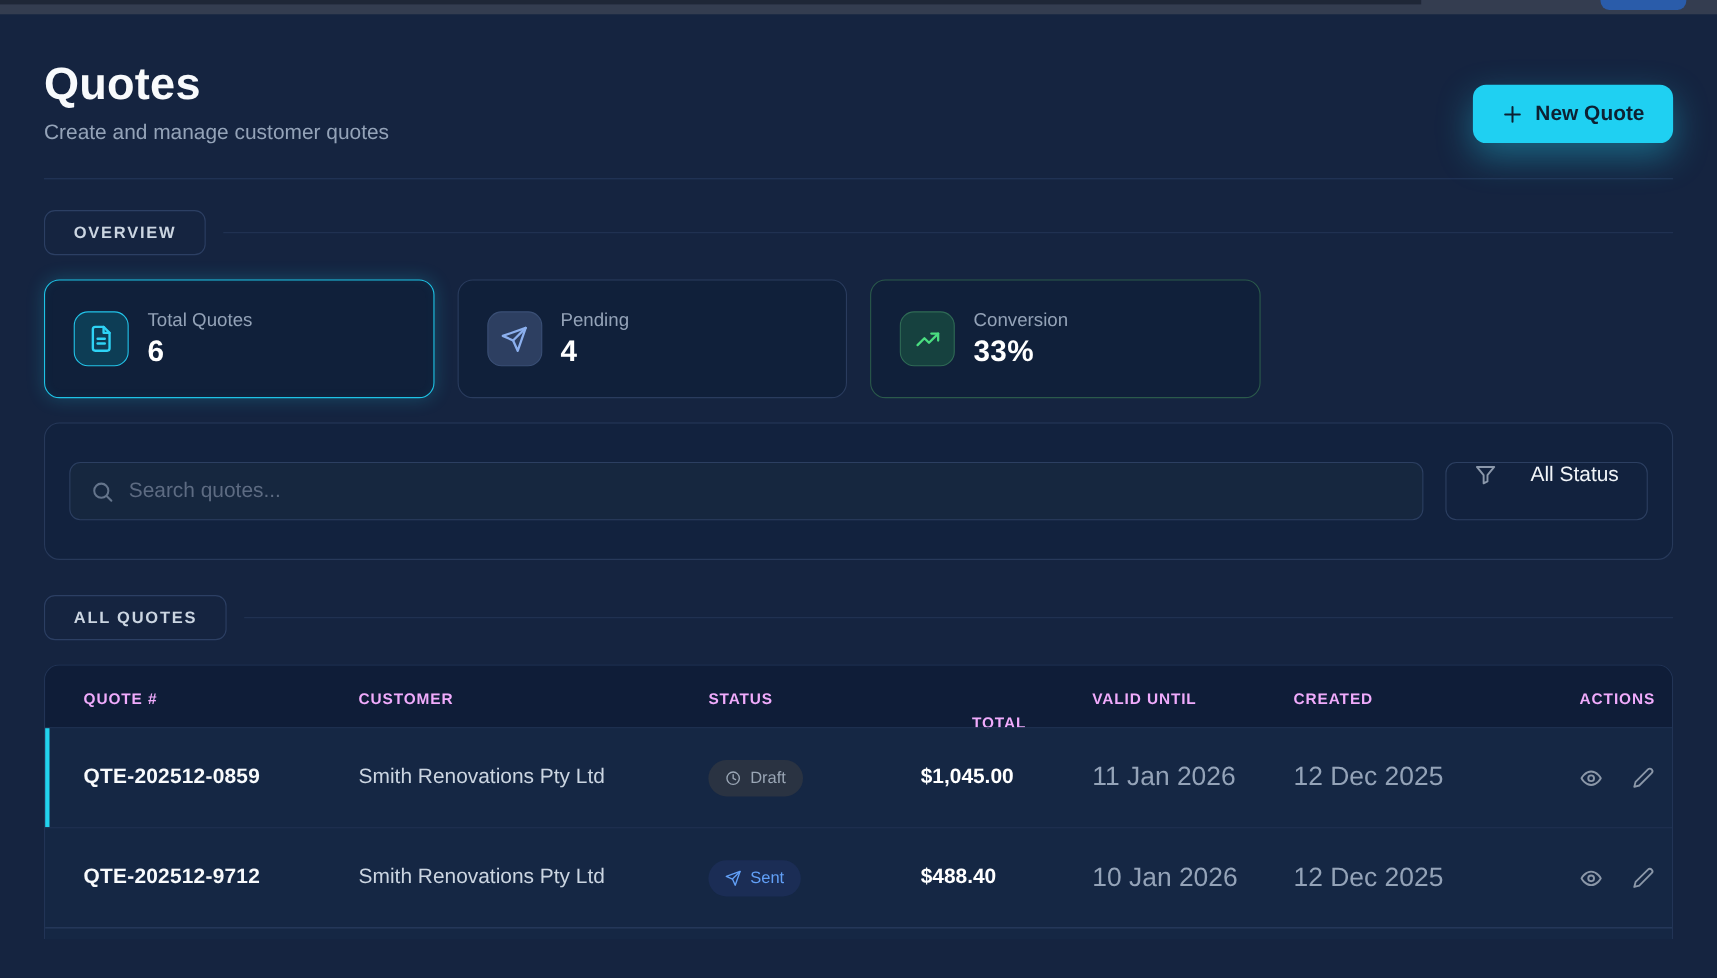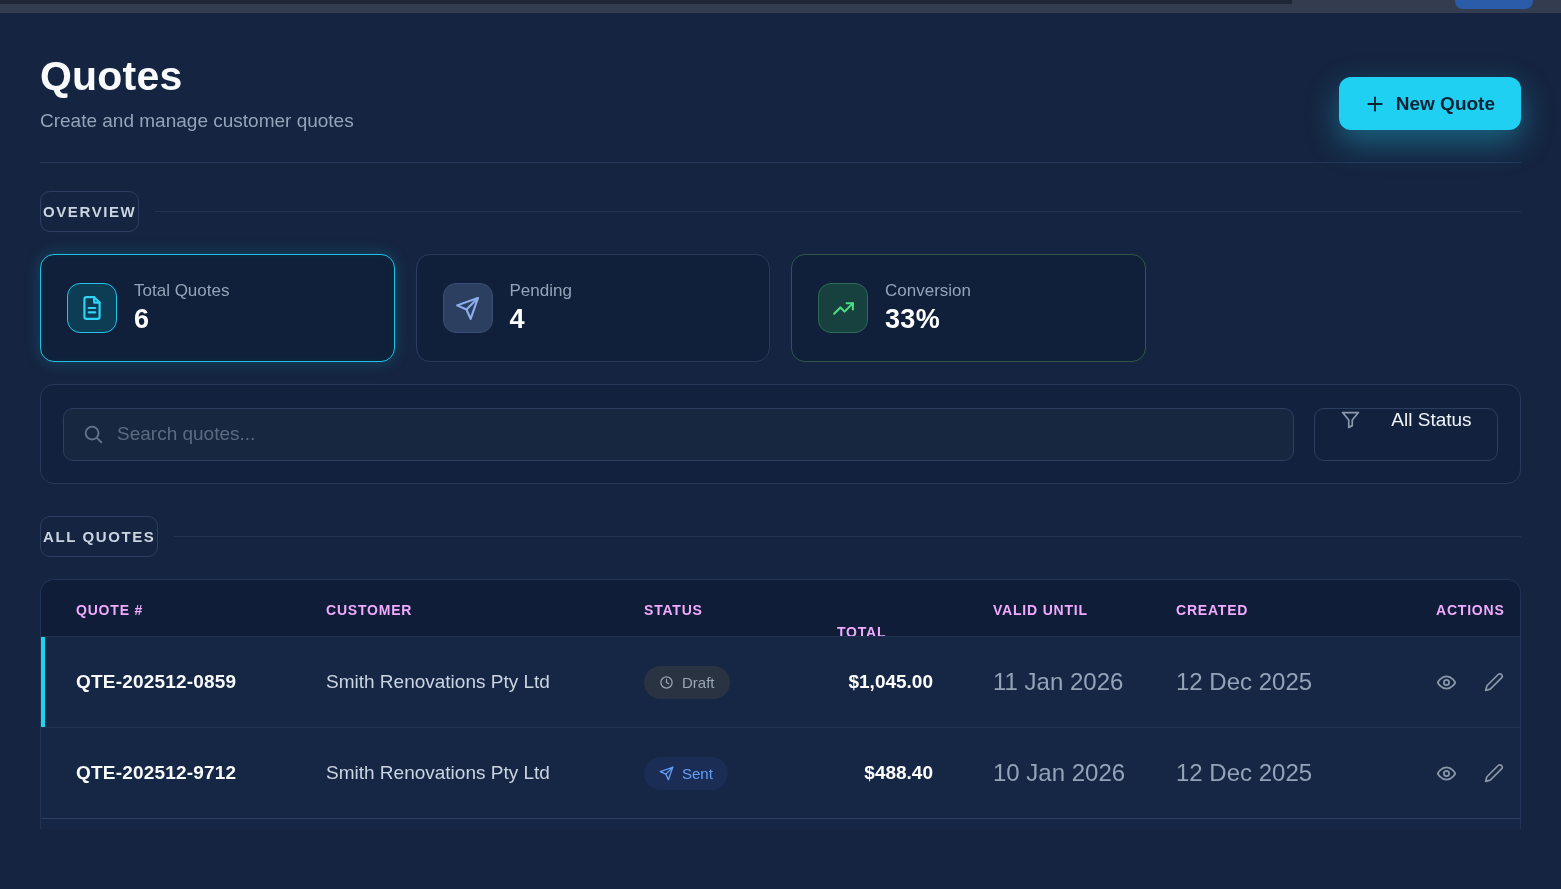--- a/index.html
+++ b/index.html
@@ -28,21 +28,21 @@
     font-family:"Liberation Sans", sans-serif;
     font-size:19px; font-weight:600; cursor:pointer;
     box-shadow:0 12px 32px rgba(34,211,238,.38);
   }
   .hdr-divider { border:none; border-top:1px solid #24365a; margin-top:30px; }
 
   
   .section-row { display:flex; align-items:center; gap:16px; }
   .section-pill {
     border:1px solid #2c3f63; border-radius:10px;
-    padding:11px 2px; font-size:15px; font-weight:bold;
+    padding:11px 26px; font-size:15px; font-weight:bold;
     color:#cbd5e1; letter-spacing:1.6px; white-space:nowrap;
   }
   .section-line { flex:1; height:1px; background:#223454; }
 
   
   .cards { display:grid; grid-template-columns:repeat(4,1fr); gap:21px; margin-top:22px; }
   .card {
     height:108px; border-radius:14px; background:#10203a;
     border:1px solid #2a3c5e; display:flex; align-items:center; padding-left:26px;
   }
@@ -56,21 +56,21 @@
   .ci-cyan   { background:#0d3d55; border:1.5px solid #22c3e8; color:#2ed3f5; }
   .ci-blue   { background:#2d3f61; border:1px solid #3a4f75; color:#8cb0ee; }
   .ci-green  { background:#16413f; border:1px solid #2f6a55; color:#4ade80; }
   .ci-purple { background:#3d3263; border:1px solid #64519b; color:#b18cfa; }
   .card-text { margin-left:17px; }
   .card-label { font-size:17px; color:#94a3b8; }
   .card-value { font-size:27px; font-weight:bold; color:#ffffff; margin-top:3px; letter-spacing:.3px; }
 
   
   .search-panel {
-    margin-top:22px; height:100px; border-radius:14px;
+    margin-top:22px; height:125px; border-radius:14px;
     background:#12223e; border:1px solid #27395a;
     display:flex; align-items:center; padding:0 22px; gap:20px;
   }
   .search-box {
     flex:1; height:53px; border-radius:10px;
     border:1px solid #2c3f61; background:#16273f;
     display:flex; align-items:center; padding:0 18px; gap:13px;
   }
   .search-box svg { color:#64748b; flex:0 0 auto; }
   .search-input {
@@ -96,30 +96,30 @@
   .t-row {
     display:grid;
     grid-template-columns:250px 318px 193px 96px 243px 260px 1fr;
     align-items:center;
     padding-left:35px; padding-right:28px;
   }
   .t-head { height:56px; background:#0f1d38; }
   .t-head .th {
     font-size:14px; font-weight:bold; color:#f0abfc; letter-spacing:.8px;
   }
-  .th.col-total { text-align:left;margin-top:44px; }
+  .th.col-total { text-align:right;margin-top:44px; }
   .col-valid { padding-left:60px; }
   .th.col-actions { text-align:left; }
   .t-body-row { height:91px; border-top:1px solid #203152; position:relative; }
   .t-body-row.selected::before {
     content:""; position:absolute; left:0; top:0; bottom:0; width:4px; background:#22d3ee;
   }
   .cell-quote { font-size:19px; font-weight:bold; color:#f8fafc; letter-spacing:.2px; }
   .cell-customer { font-size:19px; color:#cbd5e1; }
-  .cell-total { font-size:19px; font-weight:bold; color:#ffffff; text-align:right; }
+  .cell-total { font-size:19px; font-weight:bold; color:#ffffff; text-align:left; }
   .cell-date { font-size:24px; color:#94a3b8; }
   .cell-actions { display:flex; justify-content:flex-end; gap:27px; }
   .action-btn { background:none; border:none; color:#8b97a8; cursor:pointer; padding:0; display:flex; }
 
   .badge {
     display:inline-flex; align-items:center; gap:8px;
     border-radius:999px; padding:8px 15px; font-size:15px;
   }
   .badge-draft { background:#2a3342; color:#9aa6b5; }
   .badge-sent  { background:#1b2d55; color:#62a0f7; }

